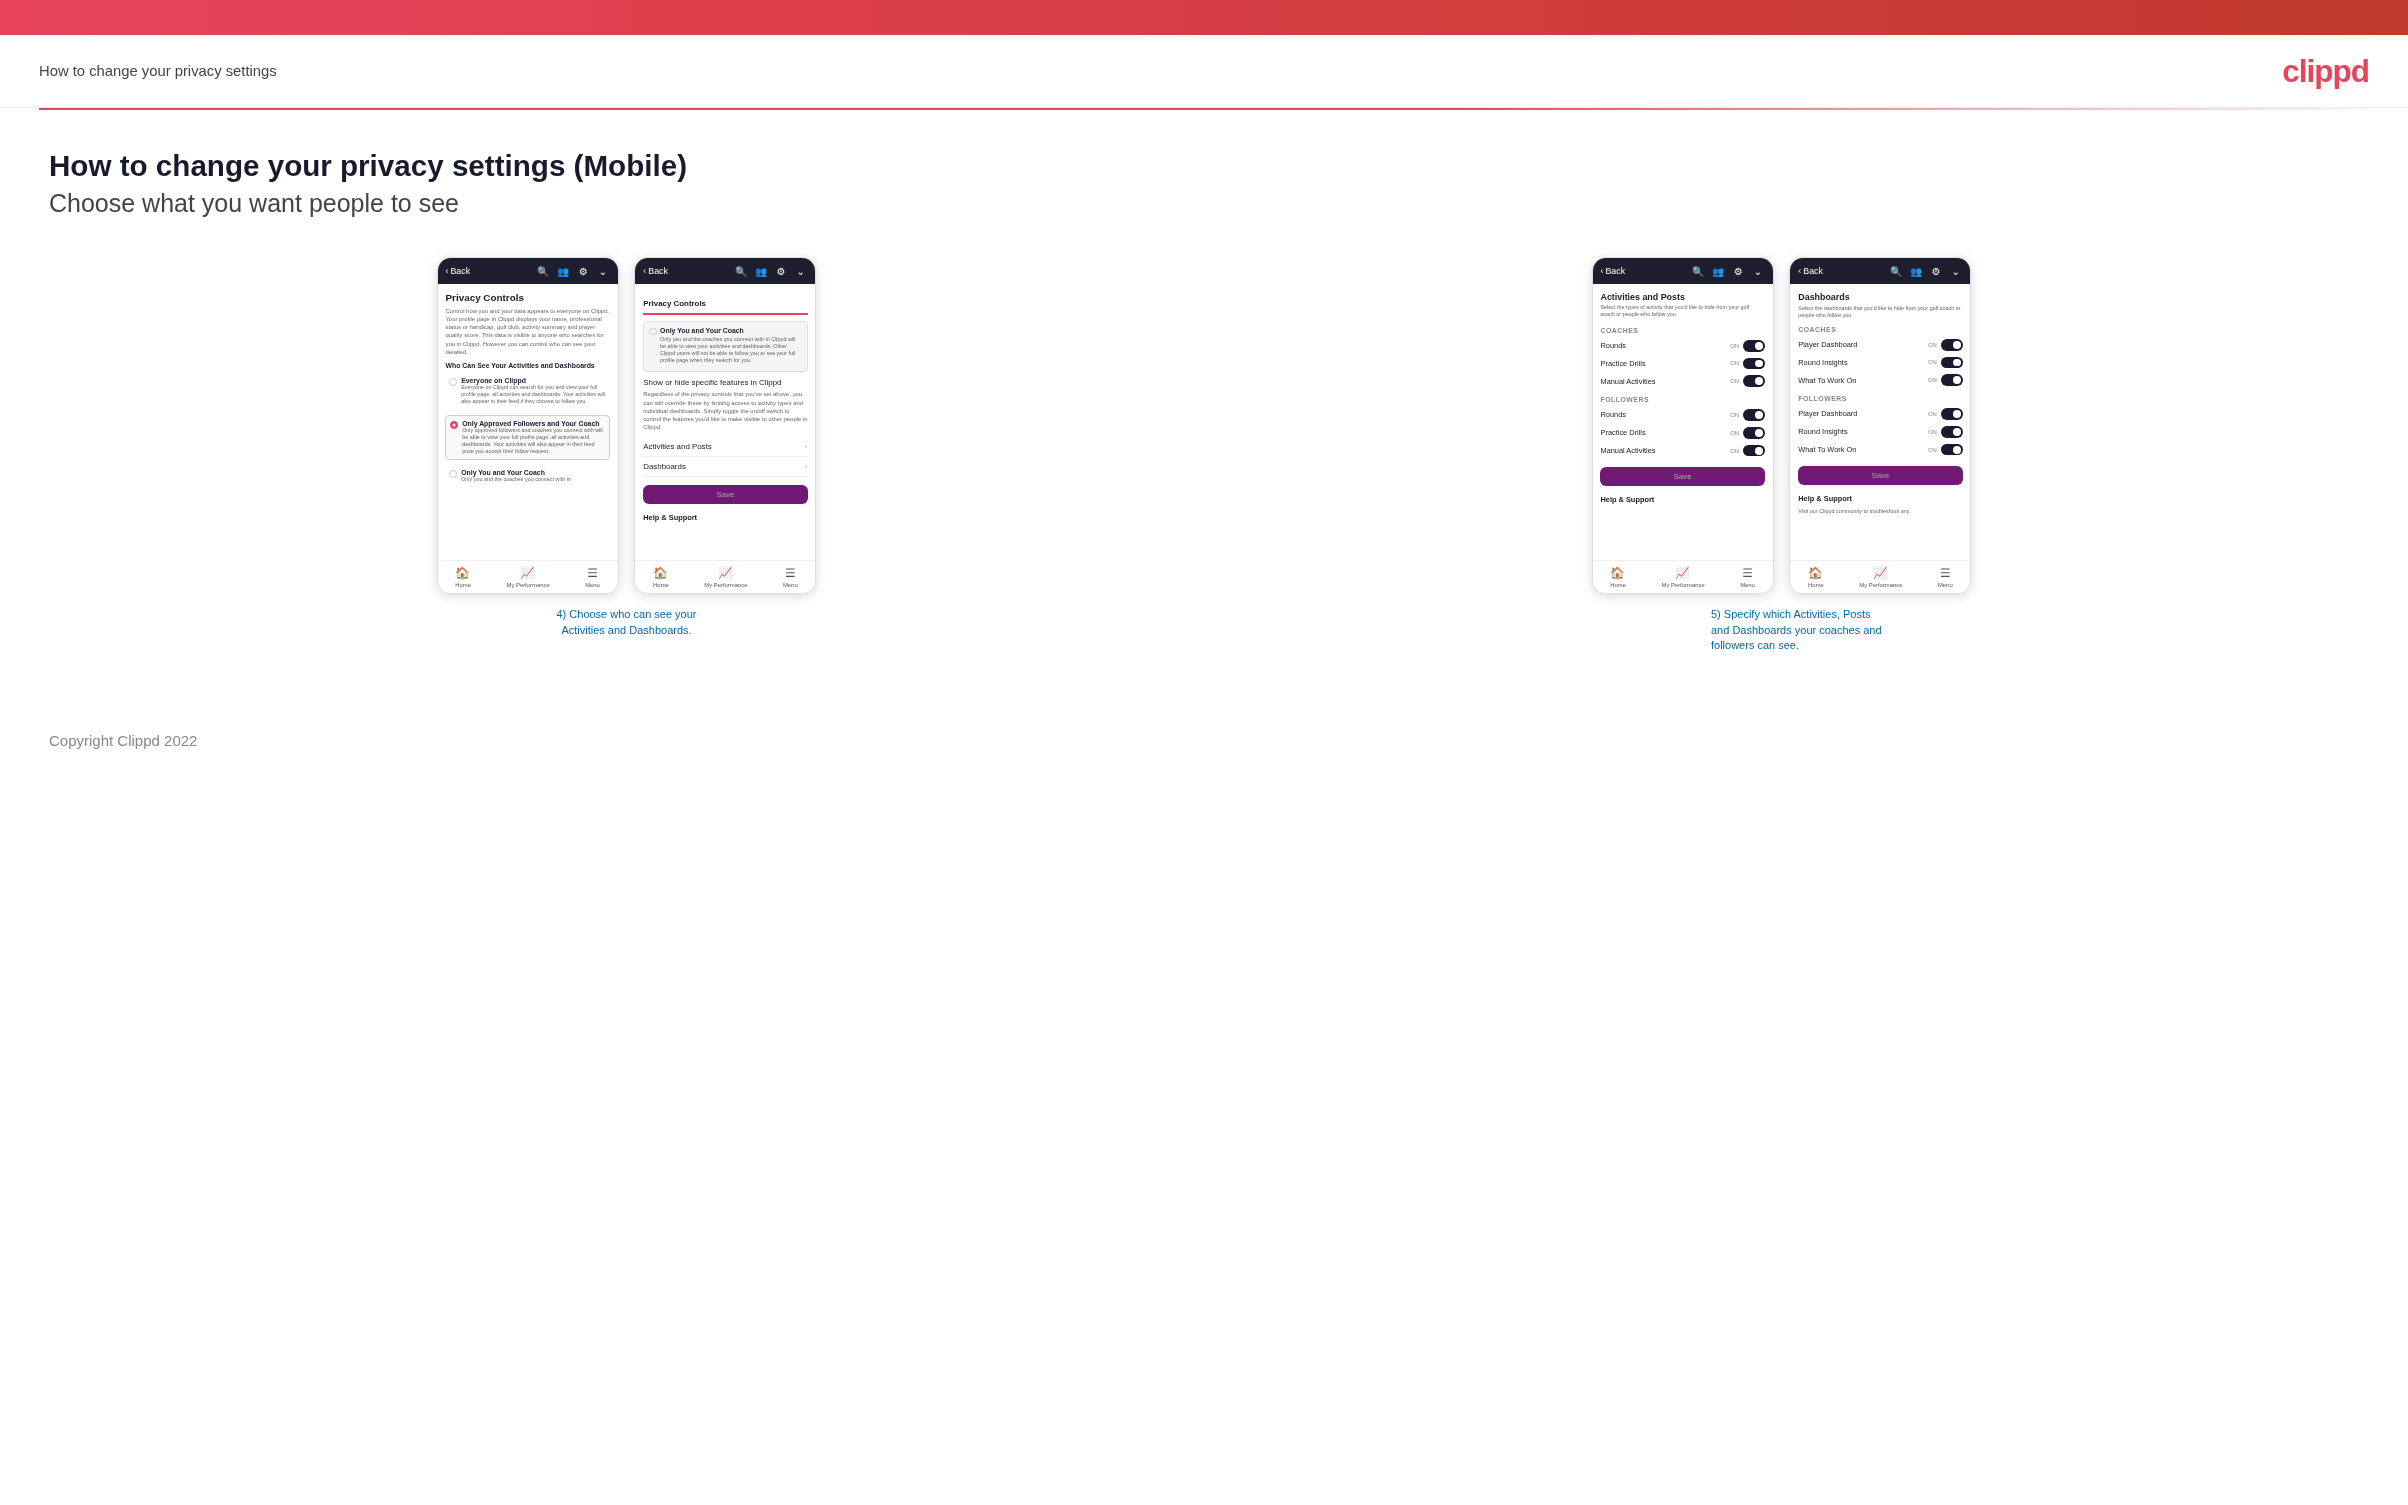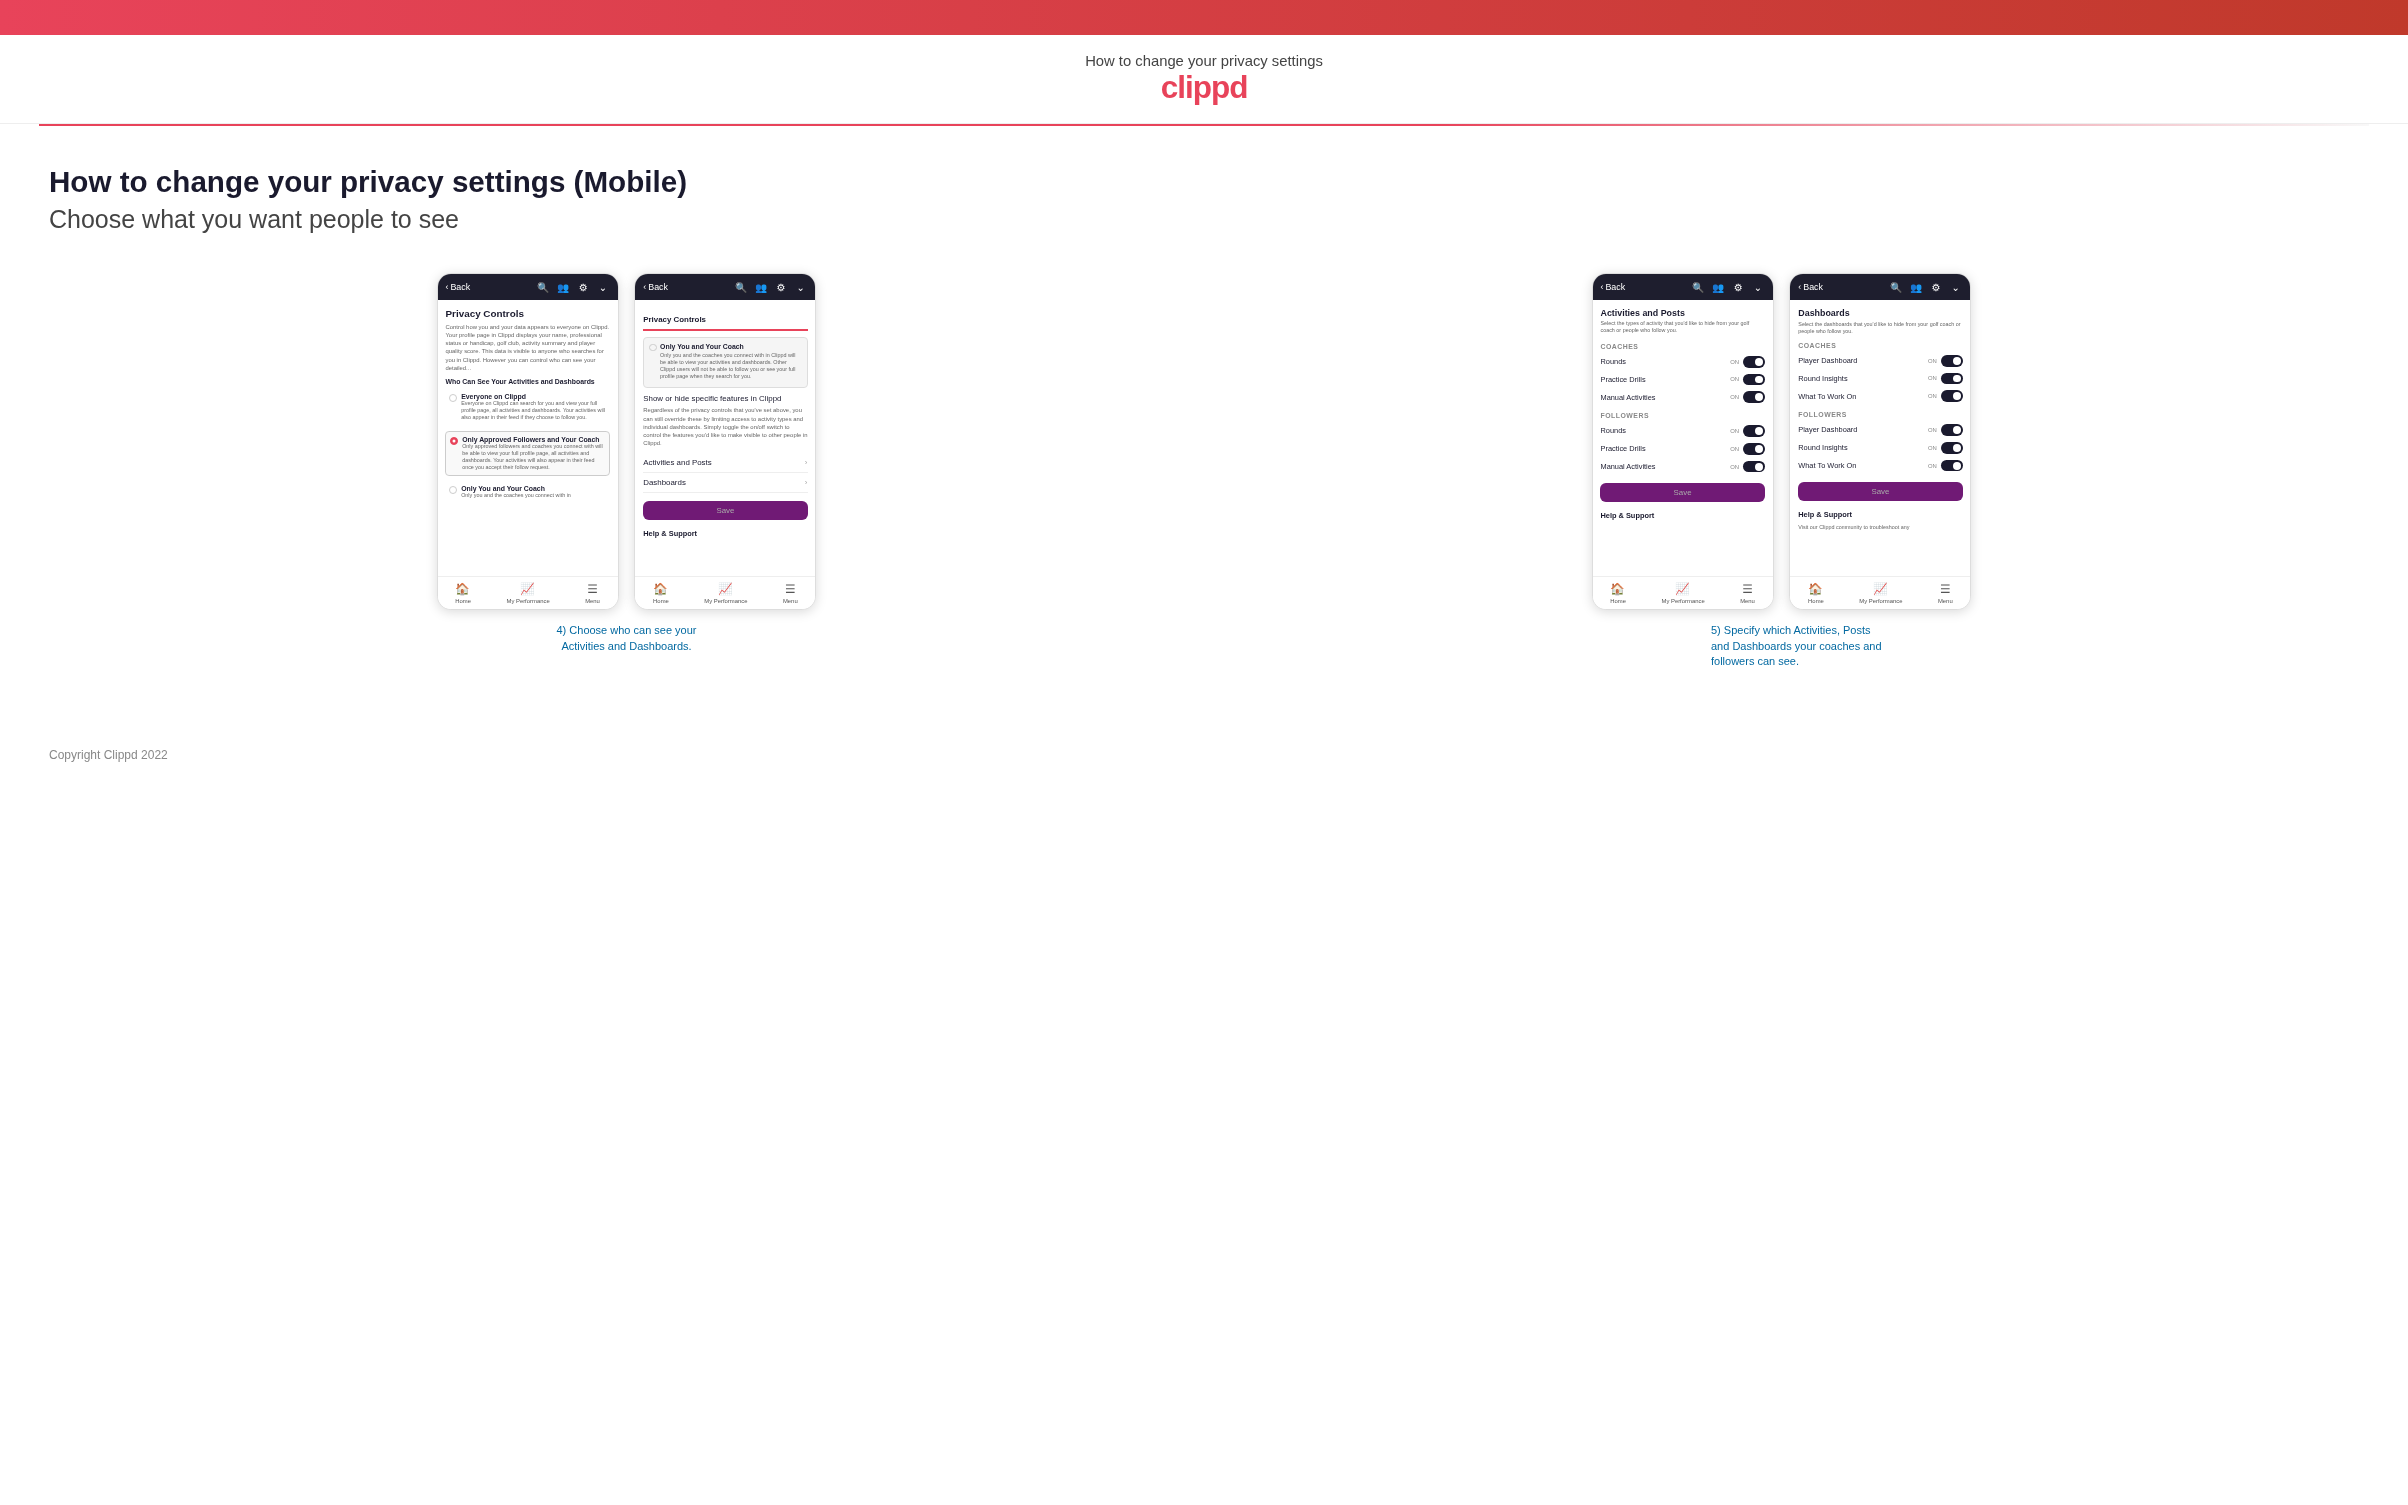--- a/index.html
+++ b/index.html
@@ -10,21 +10,20 @@
       min-height: 100vh;
     }
 
     
     .header {
       display: flex;
       align-items: center;
       justify-content: space-between;
       padding: 17.7px 39px;
       border-bottom: 1px solid #eee;
-      flex-direction: column;
     }
     .header-title {
       font-size: 14.8px;
       color: #444;
     }
     .logo {
       font-size: 31.5px;
       font-weight: 900;
       color: #e8435a;
       letter-spacing: -1px;
@@ -363,21 +362,21 @@
     }
     .step-phones-row {
       display: flex;
       gap: 15.8px;
       justify-content: center;
     }
 
     
     .footer {
       padding: 19.7px 49px;
-      font-size: 12px;
+      font-size: 15px;
       color: #888;
     }
 
     
     .header-divider {
       height: 2px;
       background: linear-gradient(to right, #e8435a 60%, #f8f8f8 100%);
       margin: 0 39px;
     }
 

